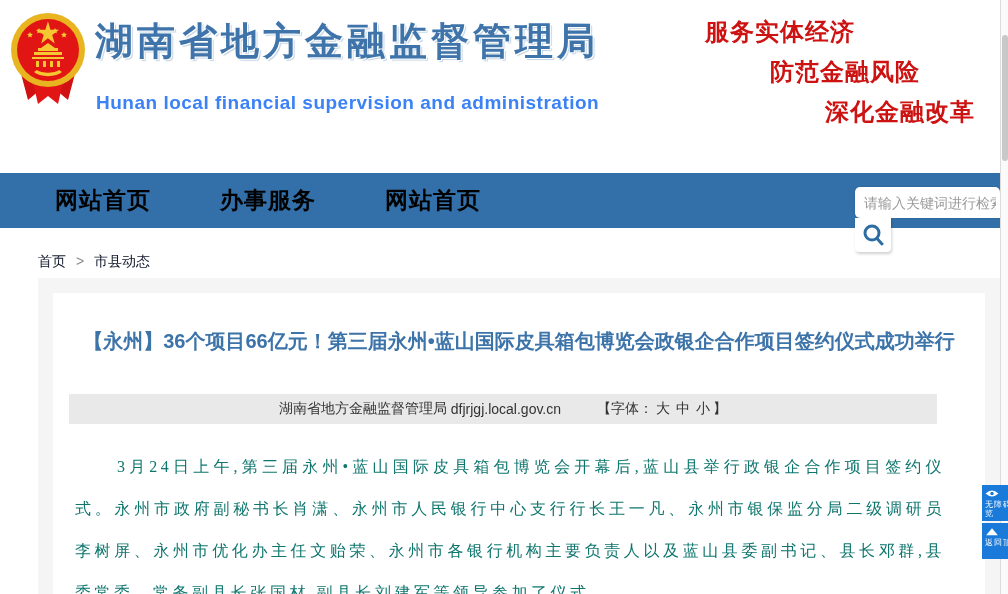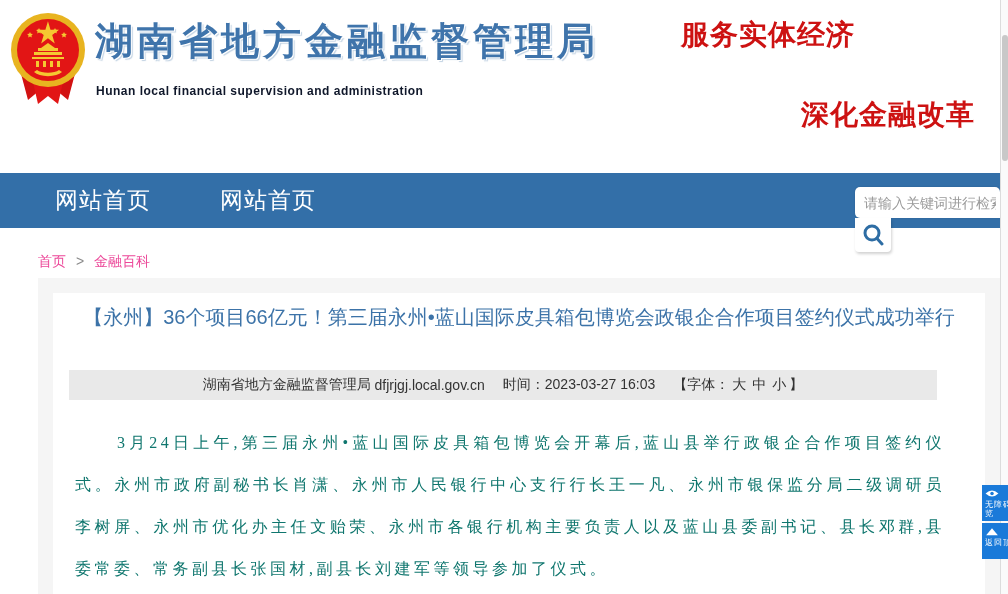--- a/index.html
+++ b/index.html
@@ -5,52 +5,52 @@
   * { margin: 0; padding: 0; box-sizing: border-box; }
   html, body { width: 1008px; height: 594px; overflow: hidden; background: #fff;
     font-family: "Liberation Sans", sans-serif; position: relative; }
 
   
   .header { position: absolute; left: 0; top: 0; width: 1008px; height: 173px; background: #fff; }
   .emblem { position: absolute; left: 8px; top: 8px; width: 80px; height: 100px; }
   .site-title { position: absolute; left: 95px; top: 16px; font-size: 38px; font-weight: bold;
     color: #3f74ab; letter-spacing: 4px; white-space: nowrap;
     text-shadow: 1px 1px 0 #ffffff, 2px 2px 1px rgba(180,200,220,.8); }
-  .site-subtitle { position: absolute; left: 96px; top: 84px; font-size: 12px; font-weight: bold;
-    color: #0f172a; letter-spacing: 0.5px; white-space: nowrap;
+  .site-subtitle { position: absolute; left: 96px; top: 92px; font-size: 19px; font-weight: bold;
+    color: #3b82f6; letter-spacing: 0.5px; white-space: nowrap;
     text-shadow: 1px 1px 0 rgba(255,255,255,.9); }
-  .slogan { position: absolute; font-size: 28px; font-weight: bold; color: #cd1212;
+  .slogan { position: absolute; font-size: 24px; font-weight: bold; color: #cd1212;
     white-space: nowrap; letter-spacing: 1px; }
   .slogan-1 { top: 16px; right: 153px; }
   .slogan-2 { top: 56px; right: 88px; }
   .slogan-3 { top: 96px; right: 33px; }
 
   
   .nav { position: absolute; left: 0; top: 173px; width: 1000px; height: 55px; background: #336fa8; }
   .nav-items { position: absolute; left: 55px; top: 0; height: 55px; display: flex; align-items: center; }
-  .nav-item { width: 96px; margin-right: 69px; text-align: center; color: #ffffff; font-size: 23px;
-    font-weight: 400; letter-spacing: 1px; cursor: pointer; white-space: nowrap; }
+  .nav-item { width: 96px; margin-right: 69px; text-align: center; color: #000000; font-size: 23px;
+    font-weight: 700; letter-spacing: 1px; cursor: pointer; white-space: nowrap; }
   .search-box { position: absolute; left: 855px; top: 187px; width: 145px; height: 31px;
     background: #fff; border-radius: 5px 5px 0 5px; z-index: 5; box-shadow: 0 0 2px rgba(0,0,0,.15); }
   .search-box input { width: 100%; height: 100%; border: 0; outline: none; background: transparent;
     font-size: 14px; color: #333; padding: 0 4px 0 9px; font-family: "Liberation Sans", sans-serif; }
   .search-box input::placeholder { color: #9a9a9a; }
   .search-btn { position: absolute; left: 855px; top: 218px; width: 36px; height: 34px; background: #fff;
     z-index: 5; display: flex; align-items: center; justify-content: center;
     border-radius: 0 0 4px 4px; box-shadow: 1px 2px 3px rgba(0,0,0,.18); cursor: pointer; }
 
   
   .breadcrumb { position: absolute; left: 38px; top: 253px; font-size: 14px; color: #8a8a8a; }
-  .breadcrumb a { color: #ec4899; text-decoration: none; cursor: pointer; font-family: Liberation Mono, monospace; }
+  .breadcrumb a { color: #0f172a; text-decoration: none; cursor: pointer; font-family: Liberation Mono, monospace; }
   .crumb-sep { margin: 0 6px; }
 
   
   .panel { position: absolute; left: 38px; top: 278px; width: 962px; height: 316px; background: #f5f5f5; }
   .card { position: absolute; left: 15px; top: 15px; width: 932px; height: 301px; background: #fff; }
-  .article-title { margin-top: 11px; text-align: center; font-size: 20px; font-weight: normal;
+  .article-title { margin-top: 35px; text-align: center; font-size: 20px; font-weight: bold;
     color: #3c73a8; white-space: nowrap; }
   .meta-bar { margin: 39px auto 0 16px; width: 868px; height: 30px; background: #e9e9e9;
     display: flex; align-items: center; justify-content: center; font-size: 14px; color: #333;
     white-space: nowrap; }
   .meta-bar .gap { width: 18px; display: inline-block; }
   .font-size-opt { cursor: pointer; margin: 0 3px; }
   .article-body { margin: 22px 40px 0 22px; font-family: "Liberation Serif", serif; font-size: 16px;
     color: #0f766e; line-height: 42px; letter-spacing: 3.5px; text-align: justify; text-indent: 42px; }
   .article-photo { margin: 9px auto 0 auto; width: 478px; height: 120px;
     background:
@@ -95,50 +95,52 @@
       <rect x="28" y="53" width="3" height="6"></rect>
         <rect x="35" y="53" width="3" height="6"></rect>
       <rect x="42" y="53" width="3" height="6"></rect>
         <rect x="49" y="53" width="3" height="6"></rect>
       <path d="M26 64 a16 8 0 0 0 28 0 l-3 -2 a13 6 0 0 1 -22 0 Z"></path>
     </g>
   </svg>
   <div class="site-title">湖南省地方金融监督管理局</div>
   <div class="site-subtitle">Hunan local financial supervision and administration</div>
   <div class="slogan slogan-1">服务实体经济</div>
+  <div class="slogan slogan-2">防范金融风险</div>
   <div class="slogan slogan-3">深化金融改革</div>
 </div>
 
 <div class="nav">
   <div class="nav-items">
     <div class="nav-item">网站首页</div>
+    <div class="nav-item">办事服务</div>
     <div class="nav-item">网站首页</div>
   </div>
 </div>
 <div class="search-box">
   <input type="text" placeholder="请输入关键词进行检索" style="">
 </div>
 <div class="search-btn">
   <svg width="22" height="24" viewBox="0 0 22 24">
     <circle cx="10" cy="10" r="7" fill="none" stroke="#2e6da4" stroke-width="3"></circle>
     <line x1="15" y1="15.5" x2="20" y2="21" stroke="#2e6da4" stroke-width="3" stroke-linecap="round"></line>
   </svg>
 </div>
 
 <div class="breadcrumb">
   <a>首页</a>
   <span class="crumb-sep">&gt;</span>
-  <a>金融百科</a>
+  <a>市县动态</a>
 </div>
 
 <div class="panel">
   <div class="card">
     <div class="article-title">【永州】36个项目66亿元！第三届永州•蓝山国际皮具箱包博览会政银企合作项目签约仪式成功举行</div>
     <div class="meta-bar">
-      <span>湖南省地方金融监督管理局</span>&nbsp;<span>dfjrjgj.local.gov.cn</span><span class="gap"></span><span>时间：2023-03-27 16:03</span><span class="gap"></span><span>【字体：</span><span class="font-size-opt">大</span><span class="font-size-opt">中</span><span class="font-size-opt">小</span><span>】</span>
+      <span>湖南省地方金融监督管理局</span>&nbsp;<span>dfjrjgj.local.gov.cn</span><span class="gap"></span><span class="gap"></span><span>【字体：</span><span class="font-size-opt">大</span><span class="font-size-opt">中</span><span class="font-size-opt">小</span><span>】</span>
     </div>
     <div class="article-body">3月24日上午,第三届永州•蓝山国际皮具箱包博览会开幕后,蓝山县举行政银企合作项目签约仪式。永州市政府副秘书长肖潇、永州市人民银行中心支行行长王一凡、永州市银保监分局二级调研员李树屏、永州市优化办主任文贻荣、永州市各银行机构主要负责人以及蓝山县委副书记、县长邓群,县委常委、常务副县长张国材,副县长刘建军等领导参加了仪式。</div>
     <div class="article-photo"></div>
   </div>
 </div>
 
 <div class="float-widgets">
   <div class="float-btn">
     <svg class="fb-icon" viewBox="0 0 24 13">
       <path d="M1 6.5 Q12 -4 23 6.5 Q12 17 1 6.5 Z" fill="#fff"></path>

